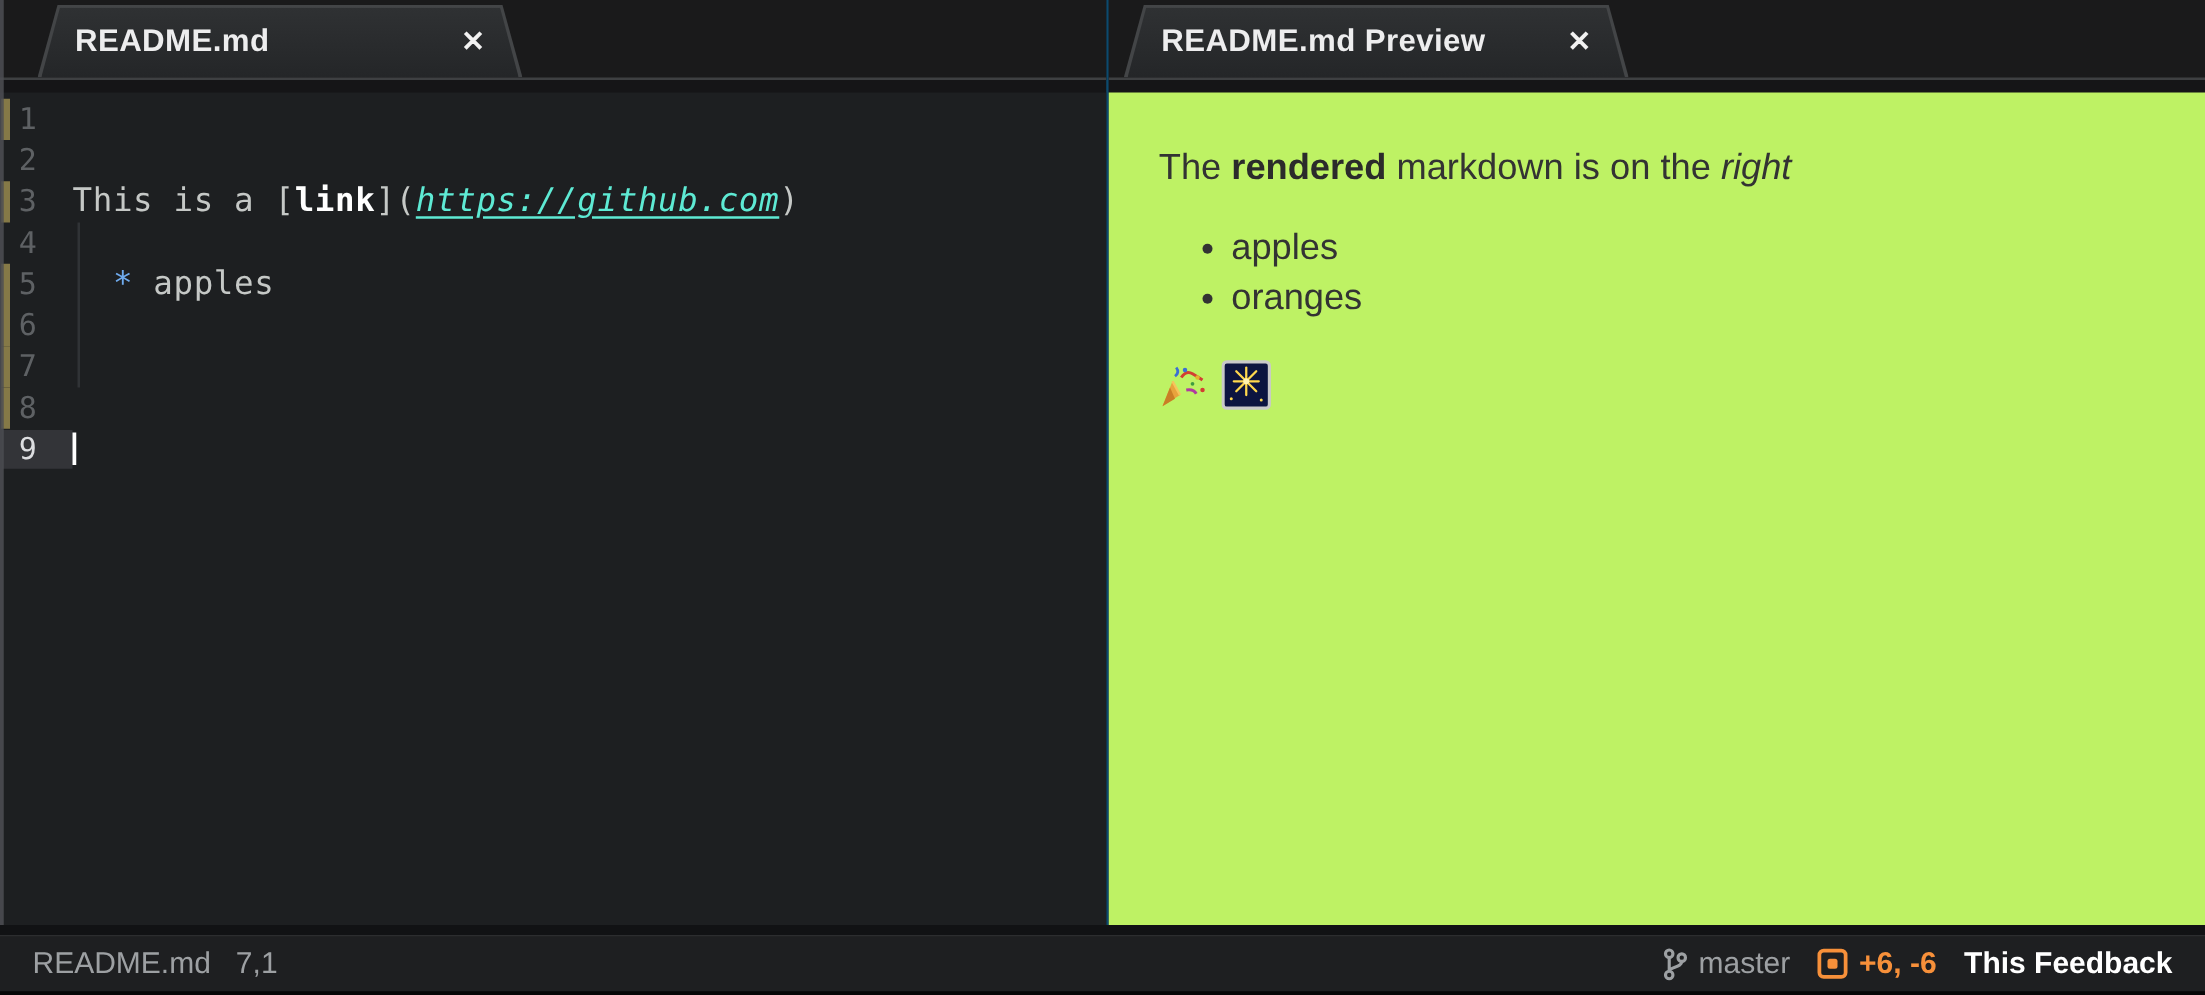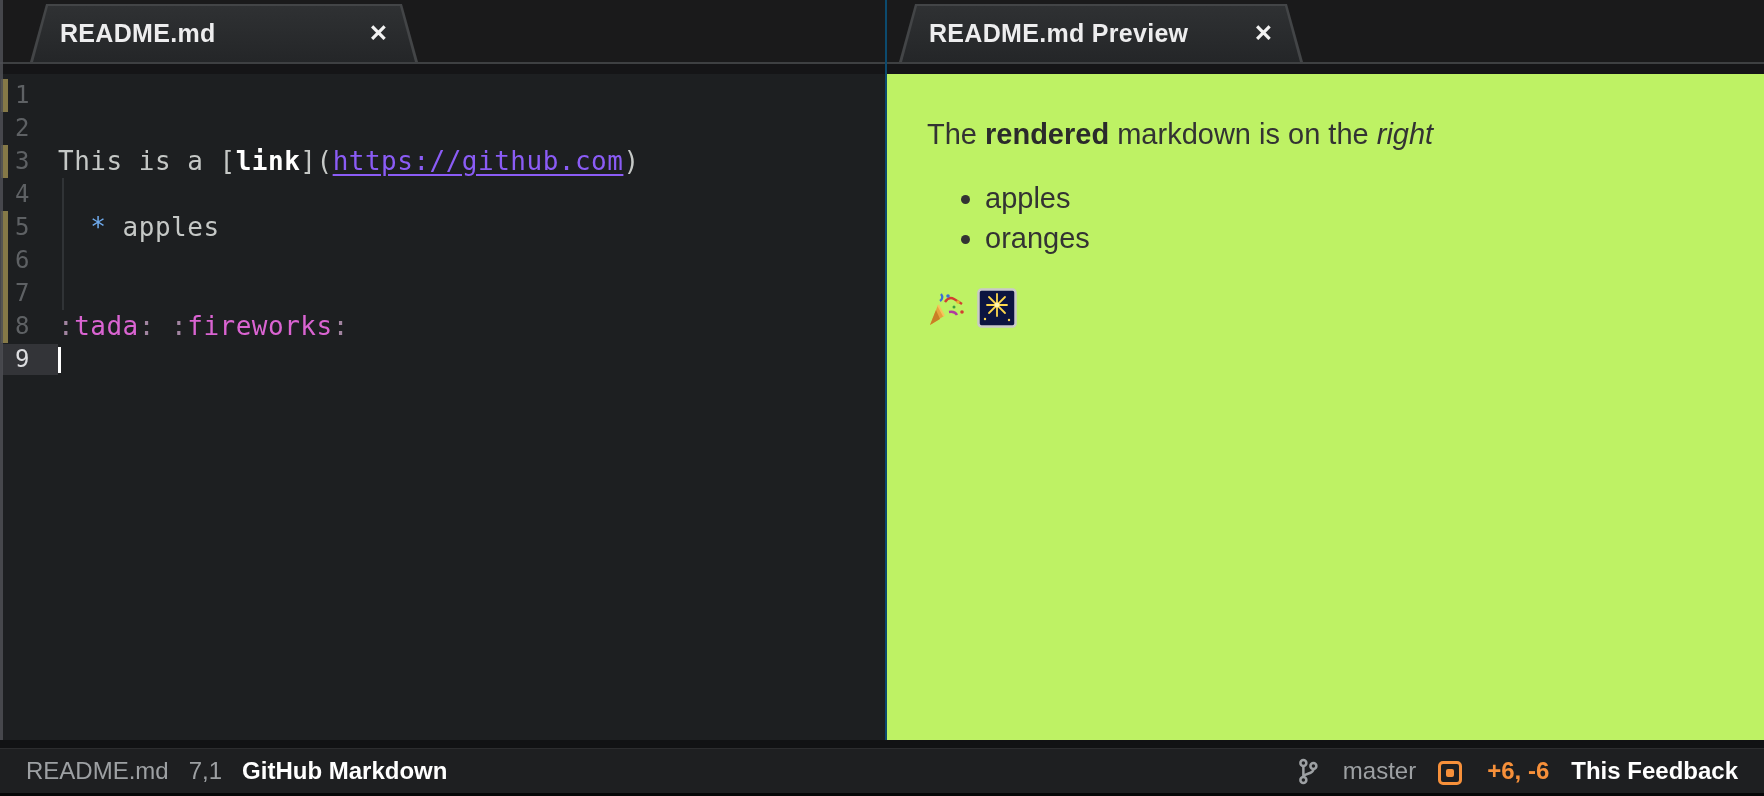--- a/index.html
+++ b/index.html
@@ -49,21 +49,21 @@
               color:#5e6164; font-size:24px; line-height:33px; }
   .row.current .num { color:#dcdde0; }
   .row .code { position:absolute; left:58px; top:0; line-height:33px; white-space:pre; }
   .caret { display:inline-block; width:3px; height:26px; background:#ffffff;
            vertical-align:-5px; }
 
   .s-plain { color:#c5c8c6; }
   .s-punct { color:#c5c8c6; }
   .s-bold  { color:#ffffff; font-weight:bold; }
   .s-italic{ color:#c9ccca; font-style:italic; }
-  .s-url   { color:#8b5cf6; text-decoration:underline; text-underline-offset:4px; }
+  .s-url   { color:#5eead4; text-decoration:underline; text-underline-offset:4px;font-style:italic; }
   .s-bullet{ color:#6fabee; }
   .s-colon { color:#a184a0; }
   .s-emoji { color:#da64d2; }
 
   
   .preview { flex:1; background:#bef264; padding:38px 40px; font-size:29px;
              line-height:44px; color:#333333; overflow:hidden; }
   .preview p { margin:0 0 22px; }
   .pv-bold { font-weight:700; color:#2b2b2b; }
   .pv-italic { font-style:italic; }
@@ -73,21 +73,21 @@
   .emoji-row { display:flex; gap:10px; align-items:flex-end; margin:30px 0 0; }
   .emoji-box { width:40px; height:40px; display:block; }
 
   
   .status-band { height:8px; background:#111214; }
   .statusbar { height:45px; background:#1e1f21; border-top:1px solid #2c2d2f;
                display:flex; align-items:center; padding:0 26px;
                font-size:24px; color:#9da0a3; }
   .sb-left  { display:flex; align-items:center; gap:20px; }
   .sb-right { margin-left:auto; display:flex; align-items:center; gap:22px; }
-  .sb-item  { display:flex; align-items:flex-end; gap:25px; }
+  .sb-item  { display:flex; align-items:center; gap:9px; }
   .sb-strong{ color:#ffffff; font-weight:700; }
   .sb-orange{ color:#f7903a; font-weight:700; }
   .diff-icon { width:24px; height:24px; border:3px solid #f7903a; border-radius:5px;
                position:relative; flex:none; }
   .diff-icon::after { content:""; position:absolute; left:50%; top:50%; width:8px;
                       height:8px; margin:-4px 0 0 -4px; background:#f7903a;
                       border-radius:2px; }
 </style>
 </head>
 <body>
@@ -135,21 +135,20 @@
             <div class="num">6</div>
           </div>
           <div class="row">
             <div class="git-mark"></div>
             <div class="num">7</div>
             <div class="code"></div>
           </div>
           <div class="row">
             <div class="git-mark"></div>
             <div class="num">8</div>
-            <div class="code"><span class="s-colon">:</span><span class="s-emoji">tada</span><span class="s-colon">:</span><span class="s-plain"> </span><span class="s-colon">:</span><span class="s-emoji">fireworks</span><span class="s-colon">:</span></div>
           </div>
           <div class="row current">
             <div class="cursor-line-hl"></div>
             <div class="num">9</div>
             <div class="code"><span class="caret"></span></div>
           </div>
         </div>
     </div>
   </section>
 
@@ -201,21 +200,20 @@
       </div>
     </div>
   </section>
 </div>
 
 <div class="status-band"></div>
 <div class="statusbar">
   <div class="sb-left">
     <span>README.md</span>
     <span>7,1</span>
-    <span class="sb-strong">GitHub Markdown</span>
   </div>
   <div class="sb-right">
     <span class="sb-item">
       <svg width="20" height="27" viewBox="0 0 10 14" fill="none" stroke="#9da0a3" stroke-width="1.3">
         <circle cx="2.6" cy="2.6" r="1.55"></circle>
         <circle cx="2.6" cy="11.4" r="1.55"></circle>
         <circle cx="7.8" cy="4.2" r="1.55"></circle>
         <path d="M2.6 4.2 V9.9 M7.8 5.8 C7.8 8.6 2.6 7.7 2.6 9.9"></path>
       </svg>
       <span>master</span>

